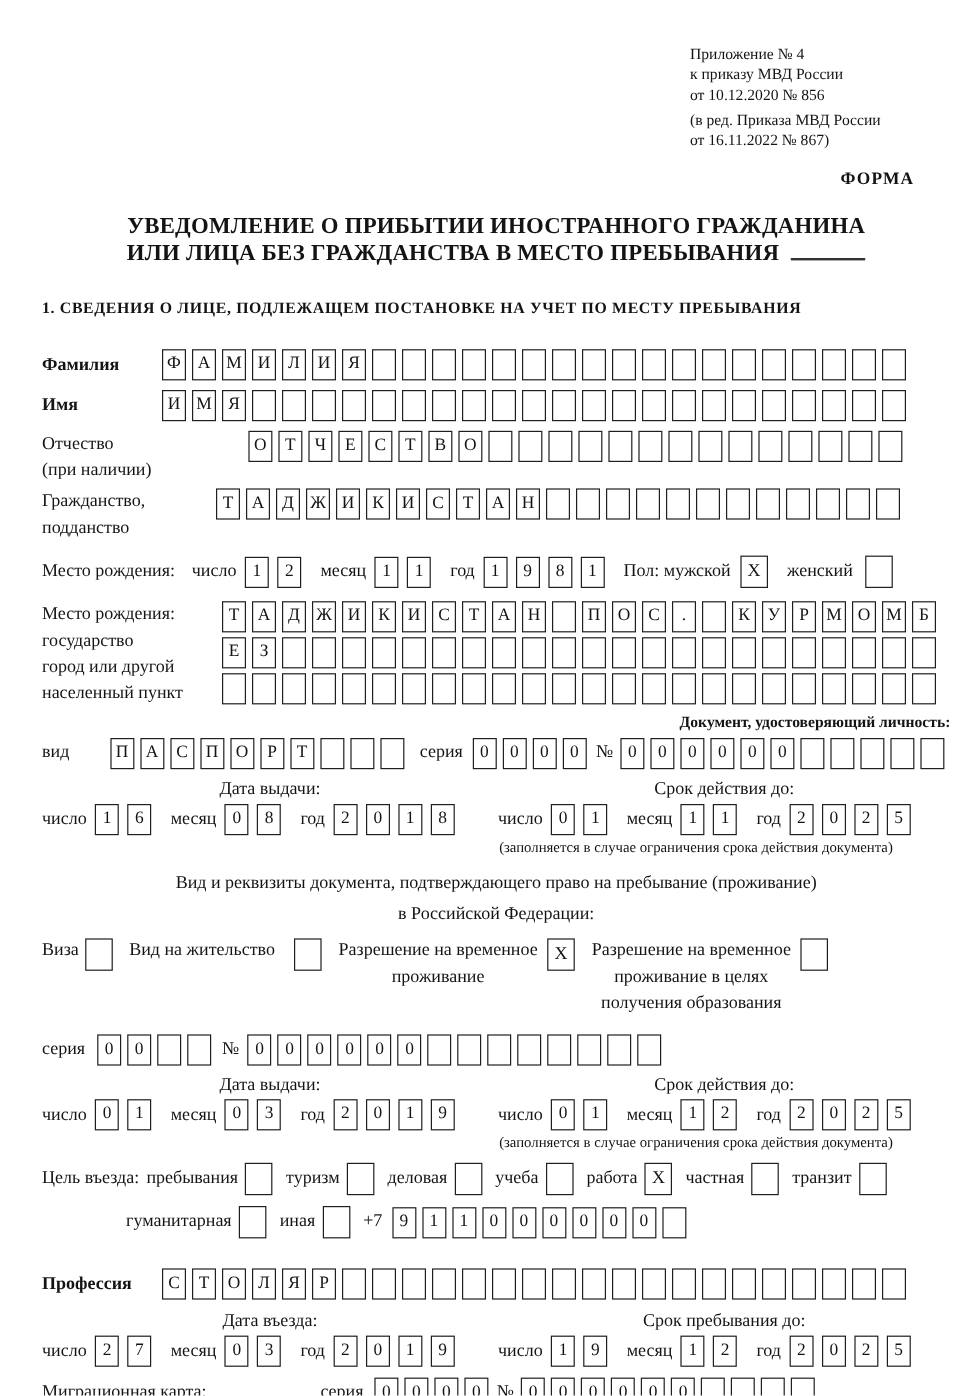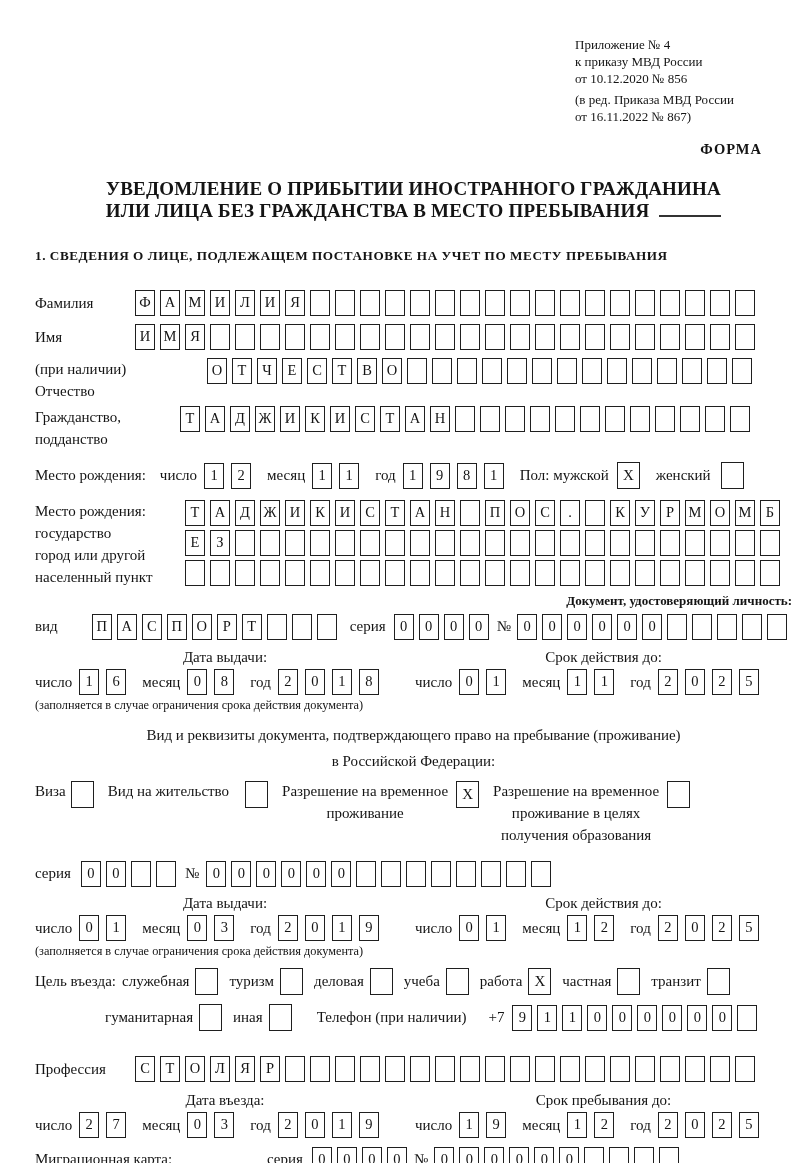--- a/index.html
+++ b/index.html
@@ -15,39 +15,39 @@
     border:1.7px solid #1f1f1f;margin-right:5px;background:#fff;
     text-align:center;line-height:23px;font-size:14.5px;vertical-align:top;
   }
   .boxes{white-space:nowrap;line-height:26px;}
   .cb{
     display:inline-block;width:23px;height:27px;box-sizing:border-box;
     border:1.7px solid #1f1f1f;background:#fff;text-align:center;
     line-height:24px;font-size:15px;vertical-align:middle;
   }
   .row{display:flex;align-items:flex-start;margin-bottom:7px;}
-  .lbl{flex:none;line-height:27px;}
+  .lbl{flex:none;line-height:27px;font-weight:bold;}
   .lbl2{flex:none;line-height:23px;}
   
   .ref{margin-left:540px;font-size:13px;line-height:17px;}
   .ref .gap{height:4px;}
   .forma{text-align:right;padding-right:30px;font-size:14.5px;letter-spacing:1px;margin-top:16px;}
   .title{text-align:center;font-size:19px;line-height:22px;margin-top:20px;letter-spacing:0.2px;}
   .blankline{display:inline-block;width:62px;border-bottom:2px solid #333;height:15px;margin-left:10px;}
   .section{font-size:13.2px;letter-spacing:0.55px;margin-top:26px;margin-bottom:26px;white-space:nowrap;}
   
   .daterow{display:flex;margin-bottom:2px;}
   .dcol-left{width:380px;flex:none;}
   .dcol-right{flex:1;}
   .dhead{text-align:center;margin-bottom:3px;}
   .dgroup{display:flex;align-items:center;white-space:nowrap;}
   .dgroup .dlab{margin-right:7px;}
   .dgroup .boxes{margin-right:9px;text-decoration:underline;}
   .dgroup .cell{margin-right:7px;}
-  .dnote{font-size:12.3px;padding-right:48px;margin-top:3px;margin-bottom:9px;}
+  .dnote{font-size:12.3px;text-align:right;padding-right:48px;margin-top:3px;margin-bottom:9px;}
   .center-head{text-align:right;font-size:13px;margin:2px 0 4px 0;}
   .inline-lab{line-height:27px;}
   .pair{display:inline-flex;align-items:center;margin-right:11px;white-space:nowrap;}
   .pair .cb{margin-left:6px;}
   .permit-row{display:flex;align-items:flex-start;margin:6px 0 14px 0;}
   .permit-item{display:flex;align-items:flex-start;margin-right:14px;}
   .permit-item .txt{text-align:center;line-height:22px;}
   .permit-item .cb{margin-left:8px;margin-top:1px;}
   .labelcol div{line-height:22px;}
   .boxrows .boxes{display:block;margin-bottom:4px;}
@@ -79,22 +79,22 @@
   <div class="boxes"><span class="cell">Ф</span><span class="cell">А</span><span class="cell">М</span><span class="cell">И</span><span class="cell">Л</span><span class="cell">И</span><span class="cell">Я</span><span class="cell"></span><span class="cell"></span><span class="cell"></span><span class="cell"></span><span class="cell"></span><span class="cell"></span><span class="cell"></span><span class="cell"></span><span class="cell"></span><span class="cell"></span><span class="cell"></span><span class="cell"></span><span class="cell"></span><span class="cell"></span><span class="cell"></span><span class="cell"></span><span class="cell"></span><span class="cell"></span></div>
 </div>
 
 <div class="row">
   <div class="lbl" style="width:100px">Имя</div>
   <div class="boxes"><span class="cell">И</span><span class="cell">М</span><span class="cell">Я</span><span class="cell"></span><span class="cell"></span><span class="cell"></span><span class="cell"></span><span class="cell"></span><span class="cell"></span><span class="cell"></span><span class="cell"></span><span class="cell"></span><span class="cell"></span><span class="cell"></span><span class="cell"></span><span class="cell"></span><span class="cell"></span><span class="cell"></span><span class="cell"></span><span class="cell"></span><span class="cell"></span><span class="cell"></span><span class="cell"></span><span class="cell"></span><span class="cell"></span></div>
 </div>
 
 <div class="row" style="margin-bottom:4px">
   <div class="lbl2 labelcol" style="width:172px">
+    <div>Отчество</div>
     <div>(при наличии)</div>
-    <div>Отчество</div>
   </div>
   <div class="boxes"><span class="cell">О</span><span class="cell">Т</span><span class="cell">Ч</span><span class="cell">Е</span><span class="cell">С</span><span class="cell">Т</span><span class="cell">В</span><span class="cell">О</span><span class="cell"></span><span class="cell"></span><span class="cell"></span><span class="cell"></span><span class="cell"></span><span class="cell"></span><span class="cell"></span><span class="cell"></span><span class="cell"></span><span class="cell"></span><span class="cell"></span><span class="cell"></span><span class="cell"></span><span class="cell"></span></div>
 </div>
 
 <div class="row" style="margin-bottom:12px">
   <div class="lbl2 labelcol" style="width:145px">
     <div>Гражданство,</div>
     <div>подданство</div>
   </div>
   <div class="boxes"><span class="cell">Т</span><span class="cell">А</span><span class="cell">Д</span><span class="cell">Ж</span><span class="cell">И</span><span class="cell">К</span><span class="cell">И</span><span class="cell">С</span><span class="cell">Т</span><span class="cell">А</span><span class="cell">Н</span><span class="cell"></span><span class="cell"></span><span class="cell"></span><span class="cell"></span><span class="cell"></span><span class="cell"></span><span class="cell"></span><span class="cell"></span><span class="cell"></span><span class="cell"></span><span class="cell"></span><span class="cell"></span></div>
@@ -225,21 +225,21 @@
       <span class="dlab">год</span>
       <span class="boxes"><span class="cell">2</span><span class="cell">0</span><span class="cell">2</span><span class="cell">5</span></span>
     </div>
   </div>
 </div>
 <div class="dnote">(заполняется в случае ограничения срока действия документа)</div>
 
 <div class="row" style="margin-bottom:9px;align-items:center">
   <span class="inline-lab" style="margin-right:6px">Цель въезда:</span>
   <span class="pair">
-      <span>служебная</span>
+      <span>пребывания</span>
       <span class="cb"></span>
     </span>
   <span class="pair">
       <span>туризм</span>
       <span class="cb"></span>
     </span>
   <span class="pair">
       <span>деловая</span>
       <span class="cb"></span>
     </span>
@@ -263,21 +263,20 @@
 
 <div class="row" style="margin-bottom:25px;align-items:center;padding-left:70px">
   <span class="pair">
       <span>гуманитарная</span>
       <span class="cb"></span>
     </span>
   <span class="pair">
       <span>иная</span>
       <span class="cb"></span>
     </span>
-  <span class="inline-lab" style="margin:0 22px 0 14px">Телефон (при наличии)</span>
   <span class="inline-lab" style="margin-right:8px">+7</span>
   <span class="boxes"><span class="cell">9</span><span class="cell">1</span><span class="cell">1</span><span class="cell">0</span><span class="cell">0</span><span class="cell">0</span><span class="cell">0</span><span class="cell">0</span><span class="cell">0</span><span class="cell"></span></span>
 </div>
 
 <div class="row" style="margin-bottom:9px">
   <div class="lbl" style="width:100px">Профессия</div>
   <div class="boxes"><span class="cell">С</span><span class="cell">Т</span><span class="cell">О</span><span class="cell">Л</span><span class="cell">Я</span><span class="cell">Р</span><span class="cell"></span><span class="cell"></span><span class="cell"></span><span class="cell"></span><span class="cell"></span><span class="cell"></span><span class="cell"></span><span class="cell"></span><span class="cell"></span><span class="cell"></span><span class="cell"></span><span class="cell"></span><span class="cell"></span><span class="cell"></span><span class="cell"></span><span class="cell"></span><span class="cell"></span><span class="cell"></span><span class="cell"></span></div>
 </div>
 
 <div class="daterow" style="margin-bottom:8px">

